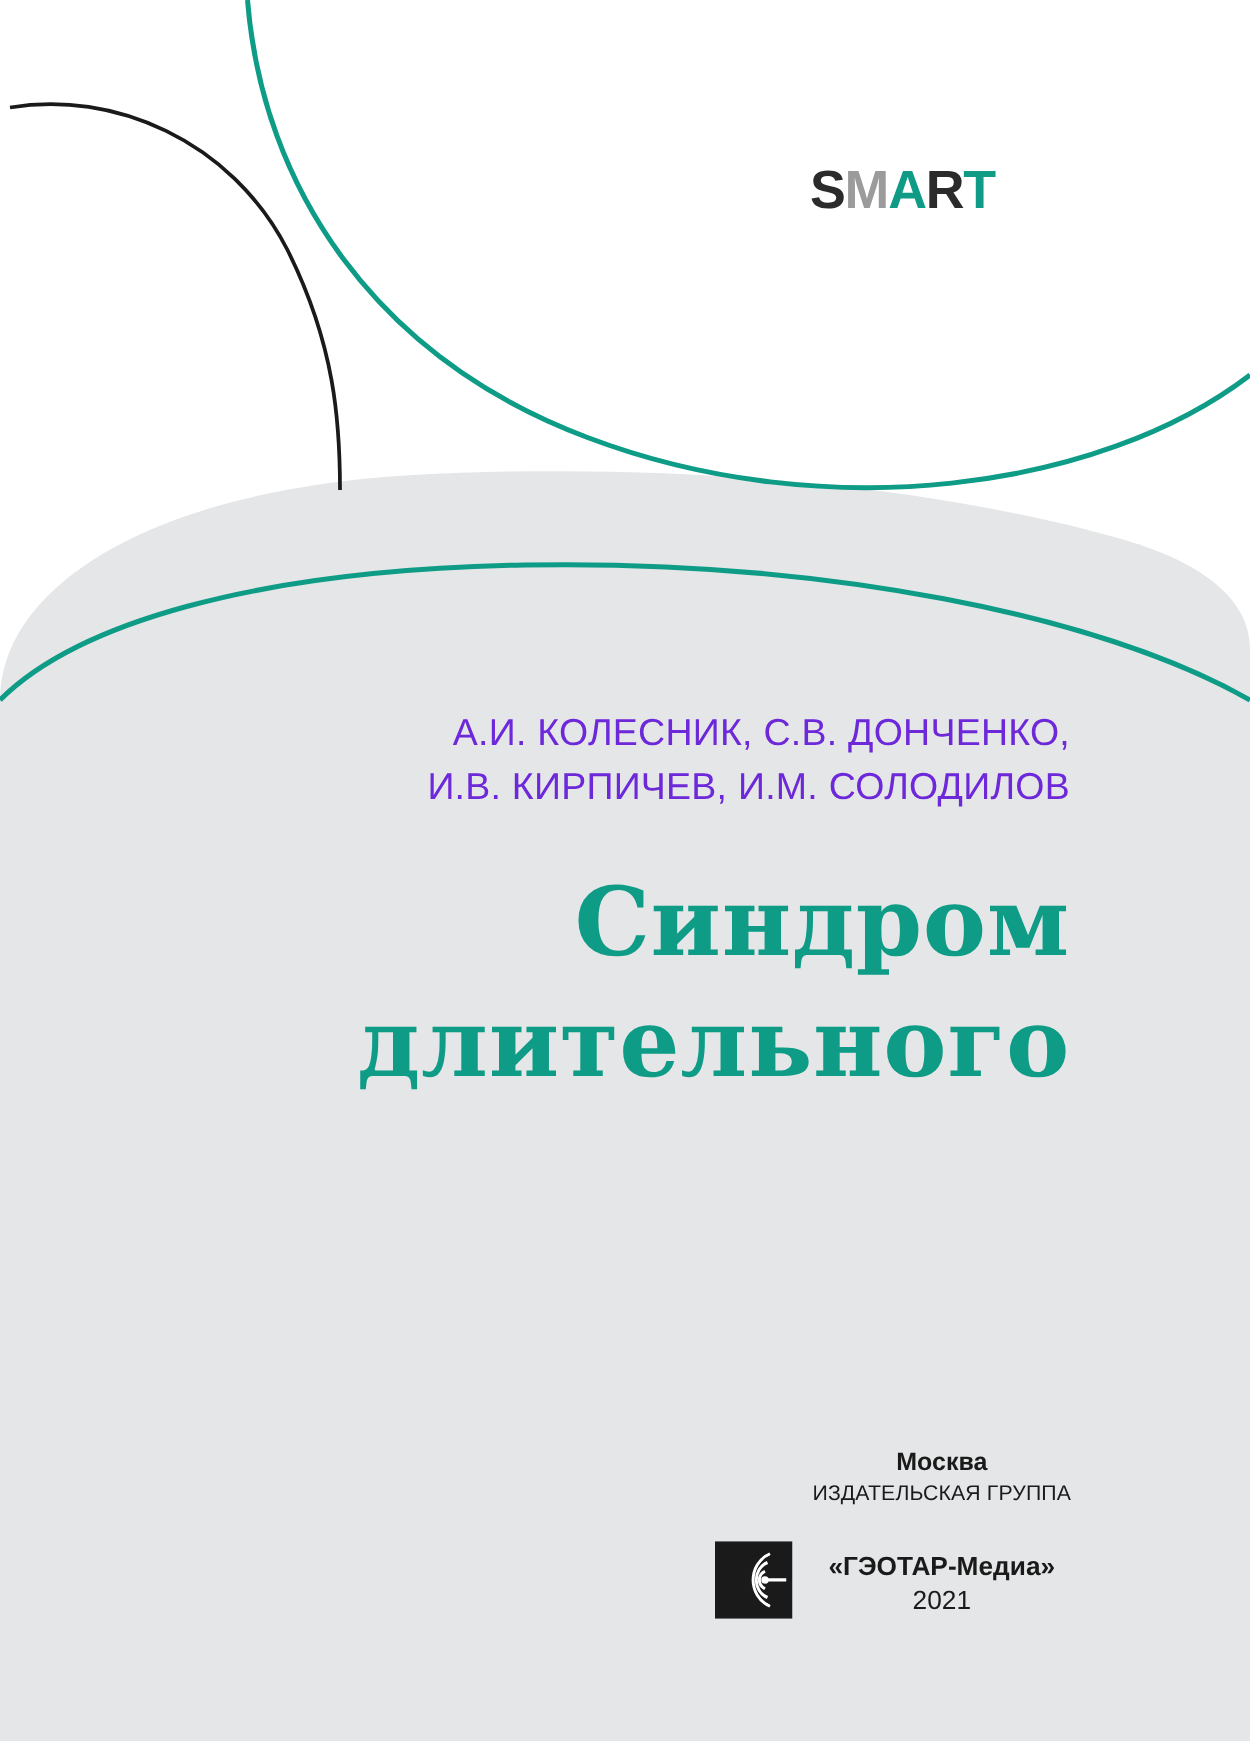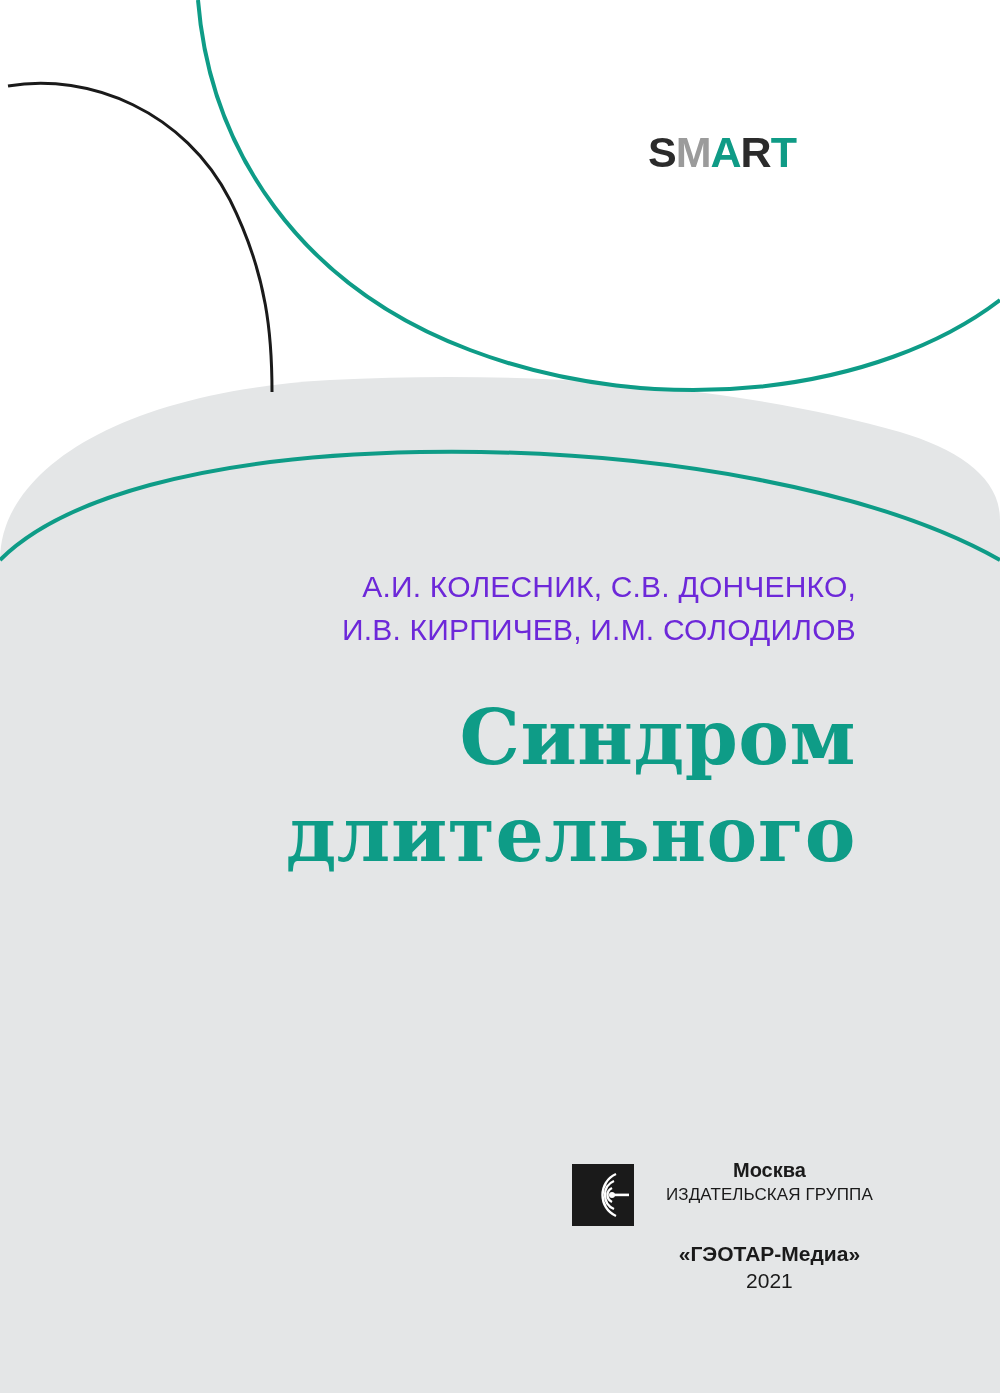--- a/index.html
+++ b/index.html
@@ -74,22 +74,22 @@
     letter-spacing: 0.5px;
   }
   .title div { white-space: nowrap; }
 
   
   .publisher {
     position: absolute;
     top: 1158px;
     left: 572px;
     display: flex;
-    align-items: flex-start;
-    gap: 32px;
+    align-items: flex-end;
+    gap: 16px;
   }
   .pub-logo {
     width: 62px;
     height: 62px;
     flex: none;
     margin-top: 6px;
   }
   .pub-text {
     text-align: center;
     color: #1a1a1a;

